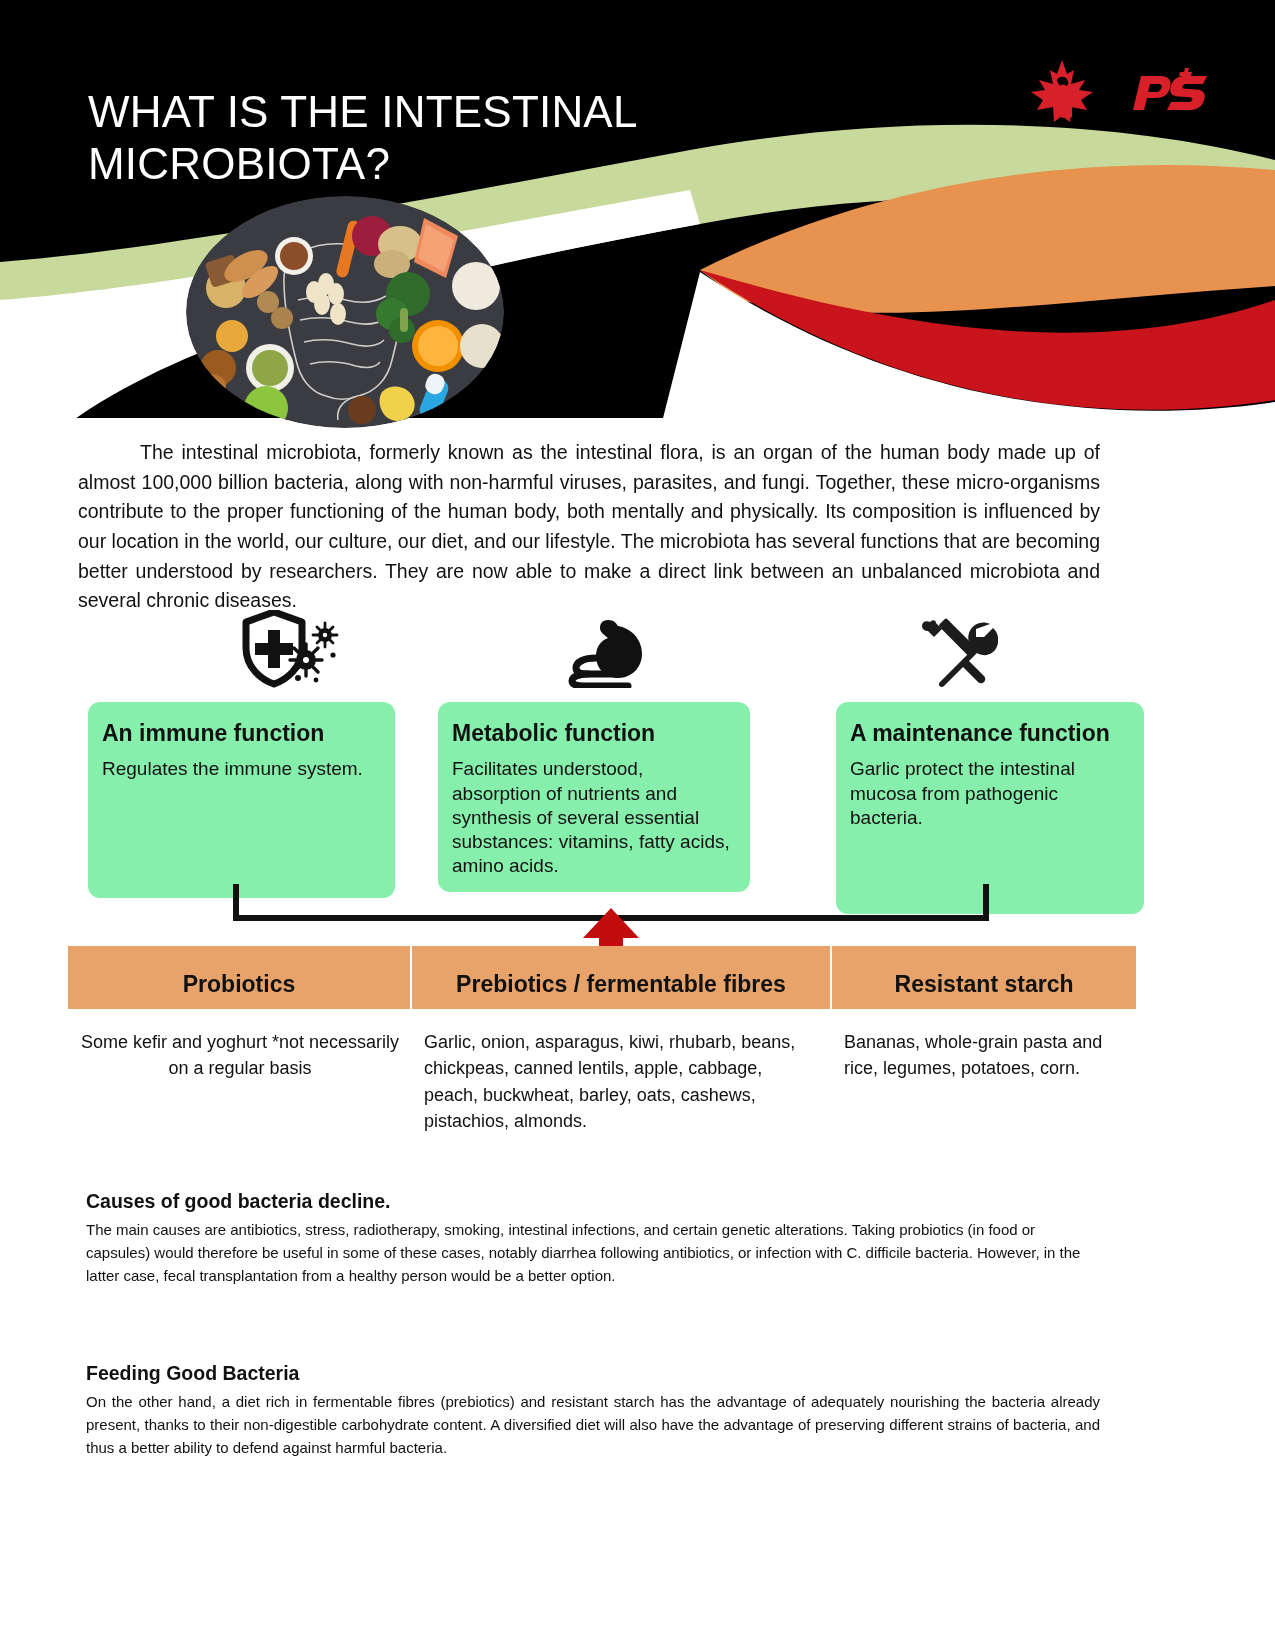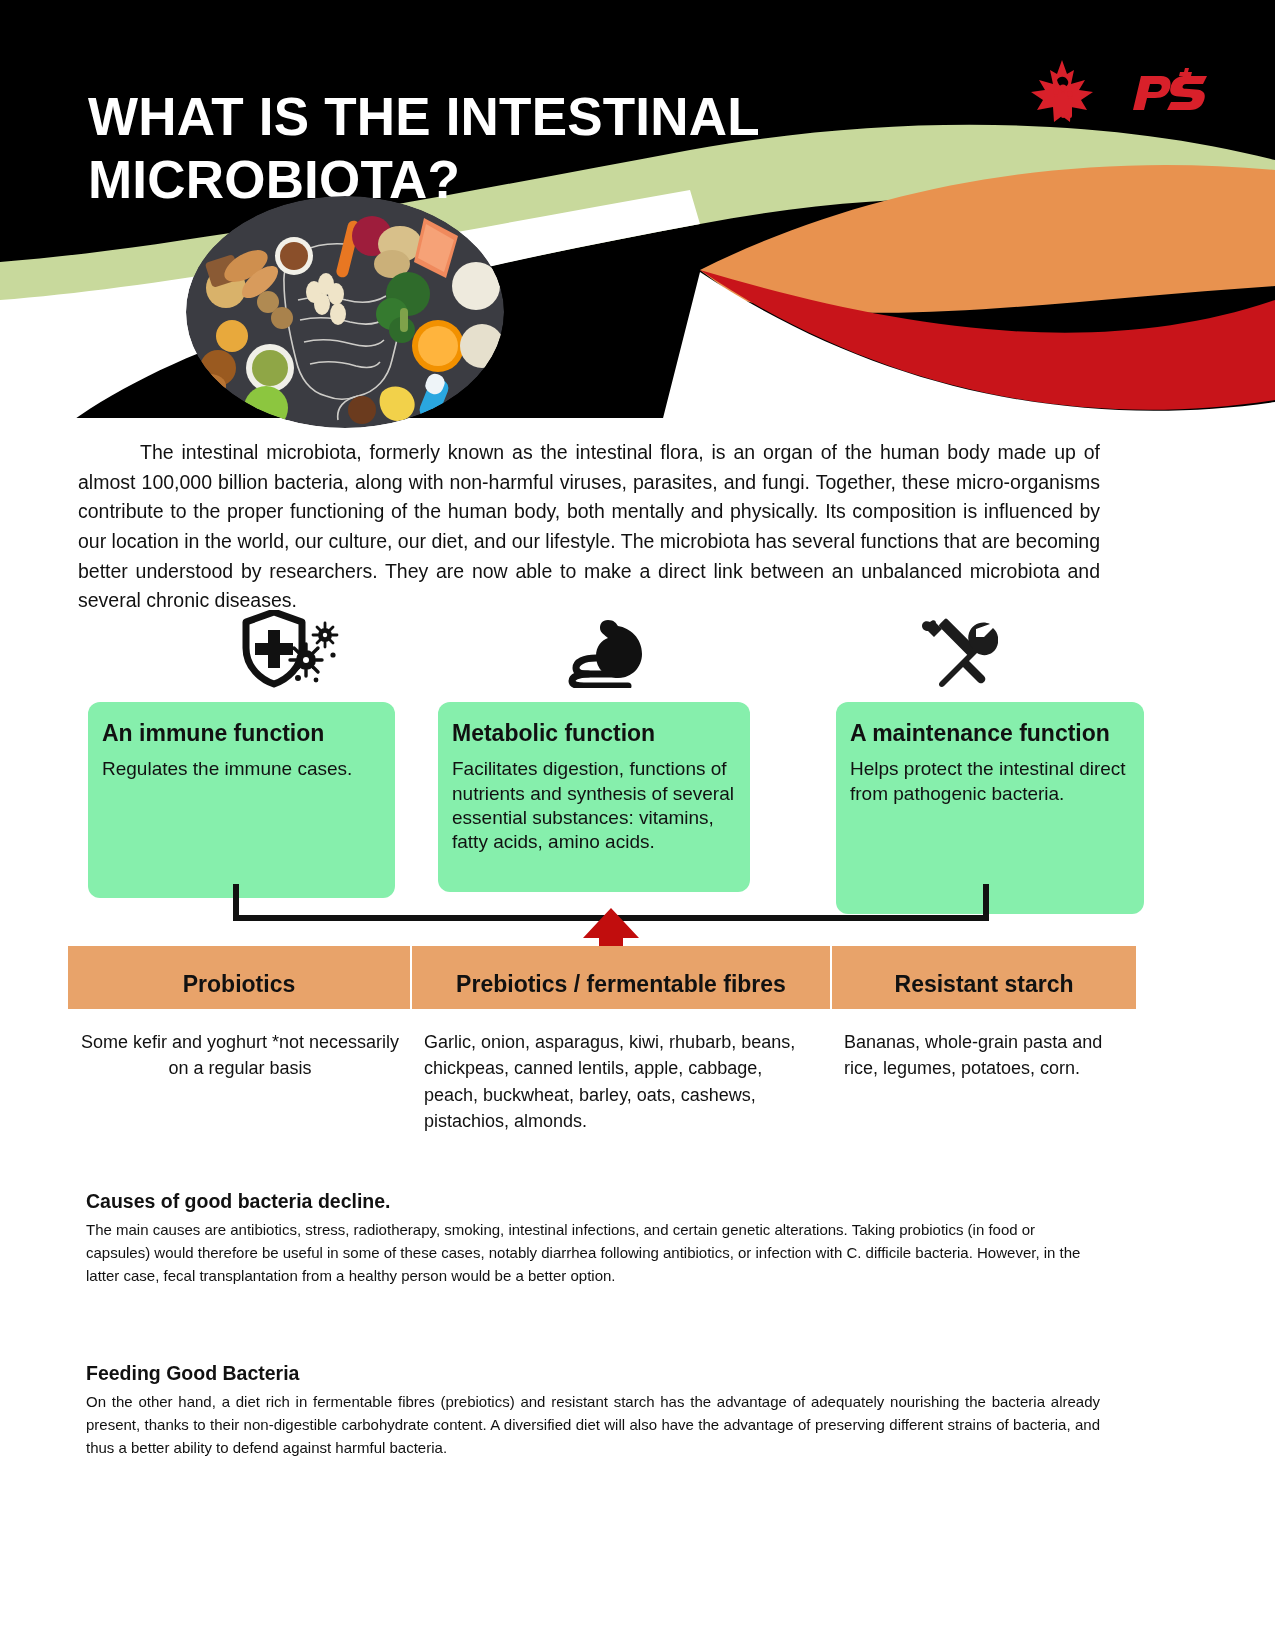--- a/index.html
+++ b/index.html
@@ -10,21 +10,21 @@
     overflow:hidden;
   }
   .page{position:relative;width:1275px;height:1650px;overflow:hidden;background:#fff;}
 
   
   .header{position:absolute;left:0;top:0;width:1275px;height:430px;overflow:hidden;}
   .header svg.waves{position:absolute;left:0;top:0;width:1275px;height:430px;}
   .title{
     position:absolute;left:88px;top:86px;width:700px;
     color:#ffffff;font-family:"Liberation Sans Narrow","Liberation Sans",sans-serif;
-    font-weight:700;font-size:53px;line-height:1.18;letter-spacing:.2px;
+    font-weight:400;font-size:44px;line-height:1.18;letter-spacing:.2px;
     text-transform:uppercase;
   }
   .logos{position:absolute;right:64px;top:58px;display:flex;align-items:center;gap:24px;}
   .maple-logo{width:82px;height:66px;display:block;}
   .psp-logo{width:84px;height:46px;display:block;}
 
   
   .food-circle{
     position:absolute;left:186px;top:196px;width:318px;height:232px;
     border-radius:50%/50%;overflow:hidden;
@@ -277,29 +277,29 @@
           <path d="M72 8 C64 4 54 8 51 17 C49 23 51 29 55 33 L22 66 C19 69 23 73 26 70 L59 37
                    C64 40 70 40 75 36 C82 30 82 18 75 12 L66 21 L58 21 L58 13 Z"></path>
         </g>
       </svg>
     </div>
   </div>
 
   <div class="fn-boxes">
     <div class="fn-box" id="box-immune">
       <div class="fn-title">An immune function</div>
-      <div class="fn-desc">Regulates the immune cases.</div>
+      <div class="fn-desc">Regulates the immune system.</div>
     </div>
     <div class="fn-box" id="box-metabolic">
       <div class="fn-title">Metabolic function</div>
-      <div class="fn-desc">Facilitates digestion, functions of nutrients and synthesis of several essential substances: vitamins, fatty acids, amino acids.</div>
+      <div class="fn-desc">Facilitates understood, absorption of nutrients and synthesis of several essential substances: vitamins, fatty acids, amino acids.</div>
     </div>
     <div class="fn-box" id="box-maintenance">
       <div class="fn-title">A maintenance function</div>
-      <div class="fn-desc">Helps protect the intestinal direct from pathogenic bacteria.</div>
+      <div class="fn-desc">Garlic protect the intestinal mucosa from pathogenic bacteria.</div>
     </div>
   </div>
 
   <div class="bracket">
     <svg width="1022" height="78" viewBox="0 0 1022 78">
       <path d="M158 4 L158 38 L908 38 L908 4" fill="none" stroke="#111" stroke-width="6"></path>
       <g fill="#c10d0d">
         <path d="M533 28 L505 58 L521 58 L521 78 L545 78 L545 58 L561 58 Z"></path>
       </g>
     </svg>

